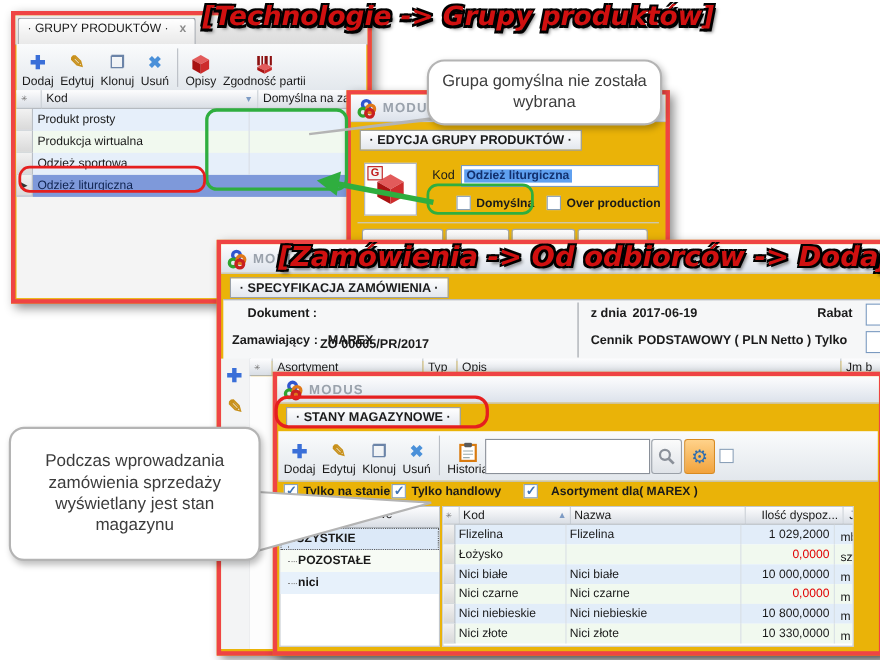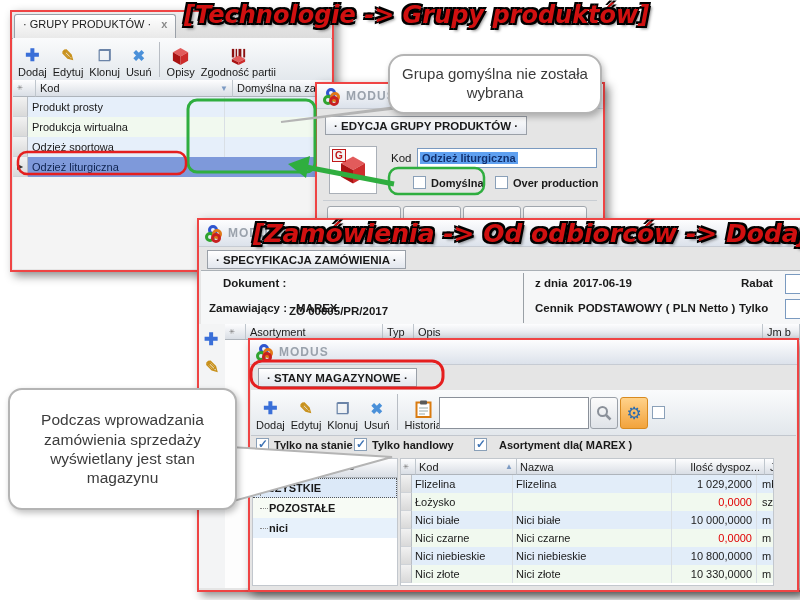--- a/index.html
+++ b/index.html
@@ -1,18 +1,18 @@
 <!DOCTYPE html>
 <html><head>
 <meta charset="utf-8">
 <style>
   html,body{margin:0;padding:0;background:#fff;}
   #stage{position:relative;width:800px;height:600px;background:#fff;overflow:hidden;
          font-family:"Liberation Sans",sans-serif;font-size:11px;color:#1a1a1a;}
-  .win{position:absolute;background:#e5e5e5;border:2px solid #ef4444;
+  .win{position:absolute;background:#eab308;border:4px solid #ef4444;
        box-shadow:4px 4px 9px rgba(0,0,0,.45);}
   .titlebar{height:24px;background:linear-gradient(#fdfdfe,#dce2eb);border-bottom:1px solid #c6cbd3;
             display:flex;align-items:center;gap:6px;padding-left:6px;}
   .apptitle{color:#9aa2ac;font-weight:bold;font-size:12px;letter-spacing:1px;}
   .logo{position:relative;width:17px;height:17px;flex:0 0 17px;}
   .logo i{position:absolute;width:10px;height:10px;border-radius:50%;box-sizing:border-box;border:3px solid;}
   .logo .l1{left:3px;top:0;border-color:#2f55cf;}
   .logo .l2{left:0;top:7px;border-color:#2fa32f;}
   .logo .l3{left:7px;top:4px;border-color:#e07818;}
   .logo .l4{left:6px;top:8px;border-color:#c82020;}
@@ -93,21 +93,21 @@
             padding:1px 4px;white-space:nowrap;overflow:hidden;}
   .titem{height:20px;display:flex;align-items:center;font-weight:bold;white-space:nowrap;}
   .titem.root{background:#dce9f8;border:1px dotted #555;box-sizing:border-box;padding-left:3px;}
   .titem.child{padding-left:16px;position:relative;}
   .titem.child::before{content:"";position:absolute;left:7px;top:50%;width:8px;border-top:1px dotted #888;}
   .treekids{position:relative;}
   .treekids::before{content:"";position:absolute;left:7px;top:-4px;bottom:10px;border-left:1px dotted #888;}
   .t1{background:#e7f1fb;} .t2{background:#f7fbf5;} .t3{background:#eef7ec;}
   .stocktable{position:absolute;left:150px;top:118px;width:374px;height:128px;background:#fff;
               border:1px solid #c2c7cd;box-sizing:border-box;overflow:hidden;}
-  .strow{display:flex;height:18px;align-items:center;}
+  .strow{display:flex;height:18px;align-items:flex-end;}
   .sthead{display:flex;height:16px;}
   .c-rs{width:10px;flex:0 0 10px;}
   .c-kd{width:94px;flex:0 0 94px;padding:0 3px;overflow:hidden;white-space:nowrap;}
   .c-nz{width:152px;flex:0 0 152px;padding:0 3px;overflow:hidden;white-space:nowrap;}
   .c-il{width:80px;flex:0 0 80px;text-align:right;padding-right:4px;justify-content:flex-end;}
   .c-jm{width:28px;flex:0 0 28px;padding-left:5px;}
   .strow:nth-child(even){background:#e2edf9;}   
   .strow:nth-child(odd){background:#f1f9ef;}
   .neg{color:#e00000;}
   

